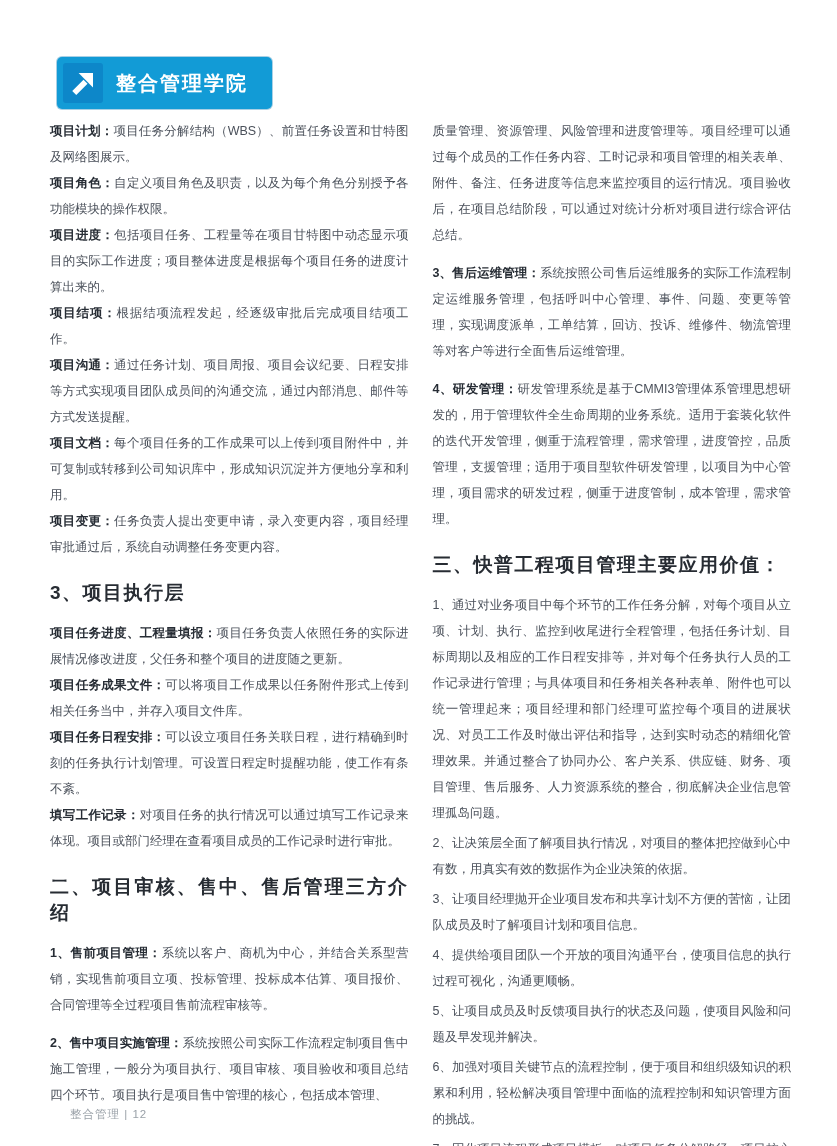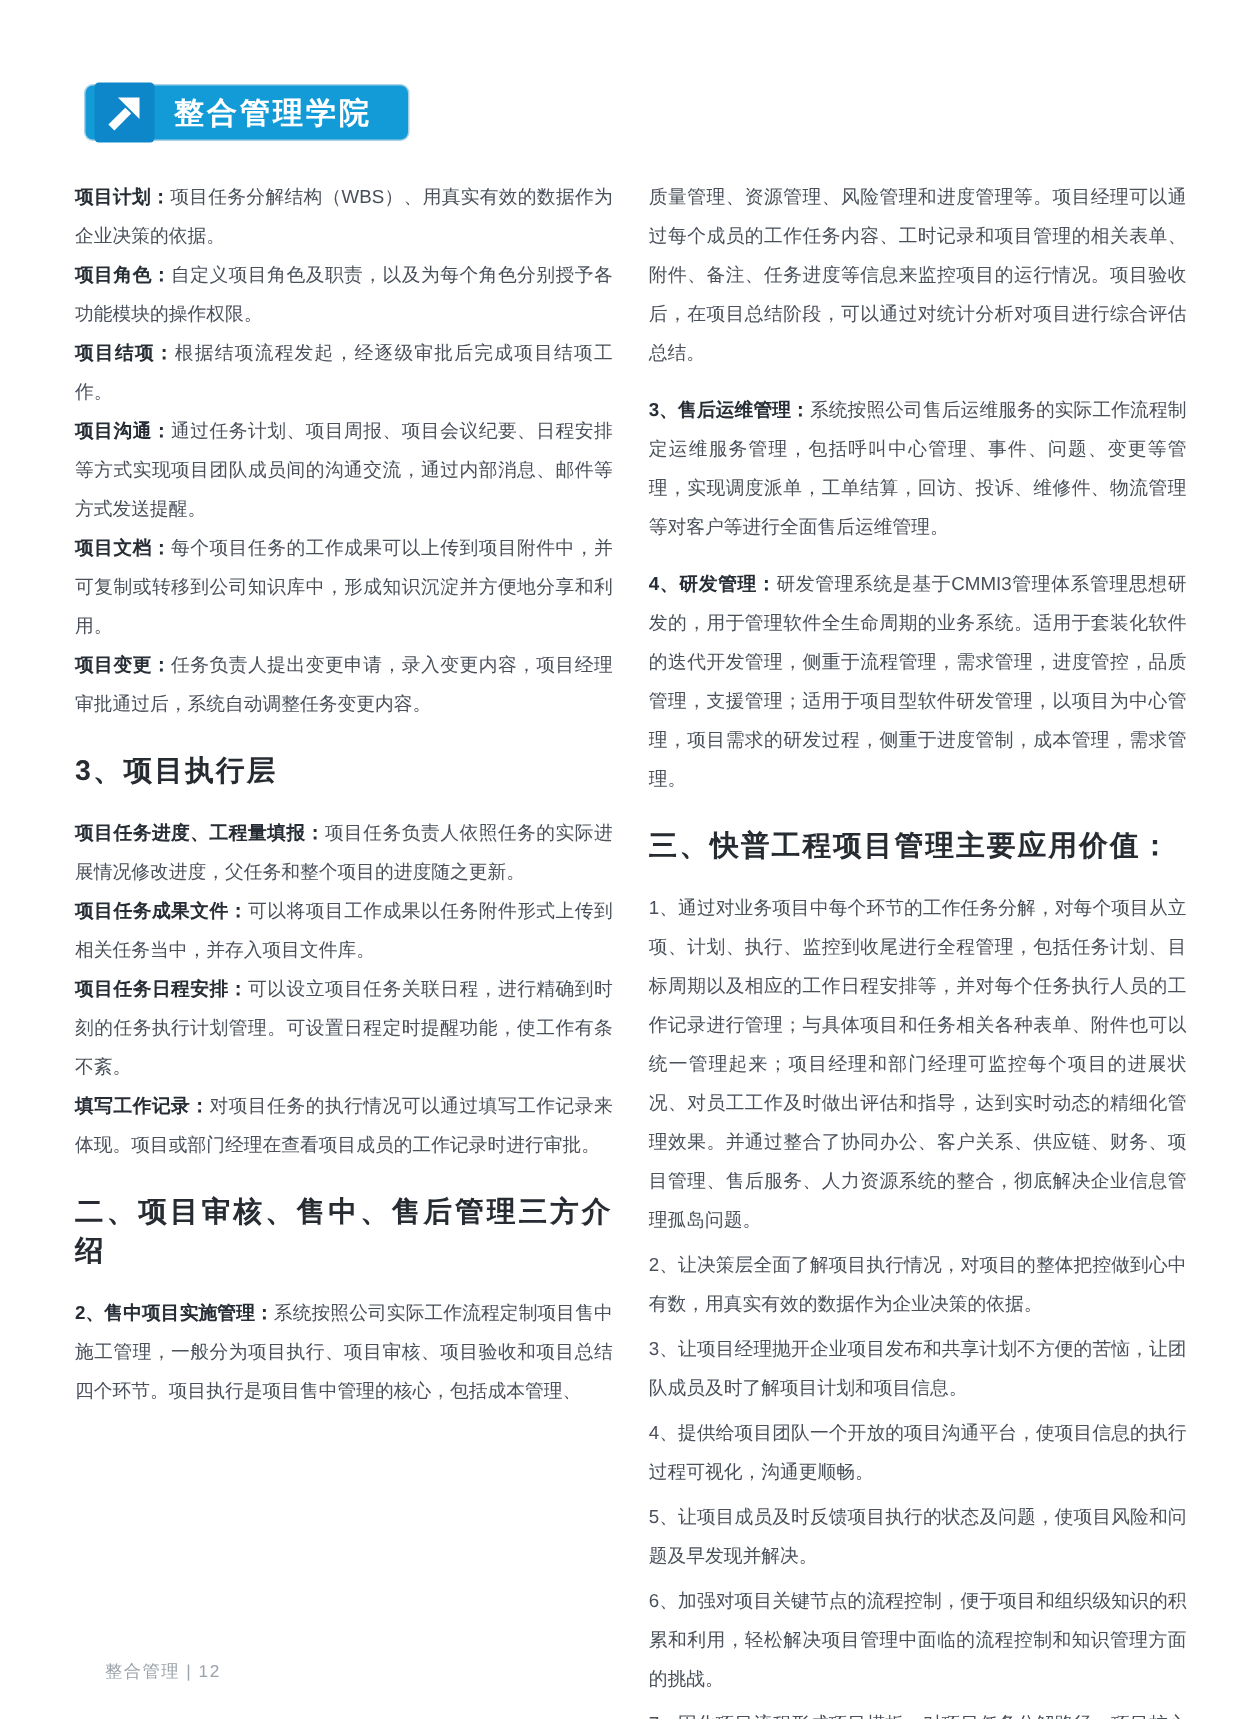--- a/index.html
+++ b/index.html
@@ -1,21 +1,21 @@
 <!DOCTYPE html>
 <html><head>
 <meta charset="utf-8">
 <style>
   html,body{margin:0;padding:0;background:#ffffff;}
   .page{
     position:relative;width:837px;height:1146px;background:#ffffff;overflow:hidden;
     font-family:"Liberation Sans","DejaVu Sans",sans-serif;
   }
   .banner{
-    position:absolute;left:57px;top:57px;height:36px;box-sizing:border-box;
+    position:absolute;left:57px;top:57px;height:52px;box-sizing:border-box;
     display:inline-flex;align-items:center;gap:13px;
     background:#129BD6;border-radius:5px;padding:6px 24px 6px 6px;
     box-shadow:0 0 0 1px rgba(10,120,180,.35);
   }
   .logo-sq{
     width:40px;height:40px;background:#0D87C9;border-radius:3px;
     display:flex;align-items:center;justify-content:center;flex:0 0 auto;
   }
   .banner-title{color:#ffffff;font-size:20px;font-weight:bold;letter-spacing:2px;white-space:nowrap;}
   .columns{
@@ -50,34 +50,36 @@
         <path d="M10 40 L28 22" stroke="#ffffff" stroke-width="9" fill="none"></path>
         <path d="M17 8 L40 8 L40 31 Z" fill="#ffffff"></path>
       </svg>
     </div>
     <div class="banner-title">整合管理学院</div>
   </div>
 
   <div class="columns">
 
     <div class="col">
-      <p><b class="lead">项目计划：</b><span>项目任务分解结构（WBS）、用真实有效的数据作为企业决策的依据。</span></p>
+      <p><b class="lead">项目计划：</b><span>项目任务分解结构（WBS）、前置任务设置和甘特图及网络图展示。</span></p>
       <p><b class="lead">项目角色：</b><span>自定义项目角色及职责，以及为每个角色分别授予各功能模块的操作权限。</span></p>
+      <p><b class="lead">项目进度：</b><span>包括项目任务、工程量等在项目甘特图中动态显示项目的实际工作进度；项目整体进度是根据每个项目任务的进度计算出来的。</span></p>
       <p><b class="lead">项目结项：</b><span>根据结项流程发起，经逐级审批后完成项目结项工作。</span></p>
       <p><b class="lead">项目沟通：</b><span>通过任务计划、项目周报、项目会议纪要、日程安排等方式实现项目团队成员间的沟通交流，通过内部消息、邮件等方式发送提醒。</span></p>
       <p><b class="lead">项目文档：</b><span>每个项目任务的工作成果可以上传到项目附件中，并可复制或转移到公司知识库中，形成知识沉淀并方便地分享和利用。</span></p>
       <p><b class="lead">项目变更：</b><span>任务负责人提出变更申请，录入变更内容，项目经理审批通过后，系统自动调整任务变更内容。</span></p>
 
       <h2 class="sec">3、项目执行层</h2>
       <p><b class="lead">项目任务进度、工程量填报：</b><span>项目任务负责人依照任务的实际进展情况修改进度，父任务和整个项目的进度随之更新。</span></p>
       <p><b class="lead">项目任务成果文件：</b><span>可以将项目工作成果以任务附件形式上传到相关任务当中，并存入项目文件库。</span></p>
       <p><b class="lead">项目任务日程安排：</b><span>可以设立项目任务关联日程，进行精确到时刻的任务执行计划管理。可设置日程定时提醒功能，使工作有条不紊。</span></p>
       <p><b class="lead">填写工作记录：</b><span>对项目任务的执行情况可以通过填写工作记录来体现。项目或部门经理在查看项目成员的工作记录时进行审批。</span></p>
 
       <h2 class="sec">二、项目审核、售中、售后管理三方介绍</h2>
+      <p class="para"><b class="lead">1、售前项目管理：</b><span>系统以客户、商机为中心，并结合关系型营销，实现售前项目立项、投标管理、投标成本估算、项目报价、合同管理等全过程项目售前流程审核等。</span></p>
       <p class="para"><b class="lead">2、售中项目实施管理：</b><span>系统按照公司实际工作流程定制项目售中施工管理，一般分为项目执行、项目审核、项目验收和项目总结四个环节。项目执行是项目售中管理的核心，包括成本管理、</span></p>
     </div>
 
     <div class="col">
       <p class="para">质量管理、资源管理、风险管理和进度管理等。项目经理可以通过每个成员的工作任务内容、工时记录和项目管理的相关表单、附件、备注、任务进度等信息来监控项目的运行情况。项目验收后，在项目总结阶段，可以通过对统计分析对项目进行综合评估总结。</p>
       <p class="para"><b class="lead">3、售后运维管理：</b><span>系统按照公司售后运维服务的实际工作流程制定运维服务管理，包括呼叫中心管理、事件、问题、变更等管理，实现调度派单，工单结算，回访、投诉、维修件、物流管理等对客户等进行全面售后运维管理。</span></p>
       <p class="para"><b class="lead">4、研发管理：</b><span>研发管理系统是基于CMMI3管理体系管理思想研发的，用于管理软件全生命周期的业务系统。适用于套装化软件的迭代开发管理，侧重于流程管理，需求管理，进度管控，品质管理，支援管理；适用于项目型软件研发管理，以项目为中心管理，项目需求的研发过程，侧重于进度管制，成本管理，需求管理。</span></p>
 
       <h2 class="sec">三、快普工程项目管理主要应用价值：</h2>
       <p class="point">1、通过对业务项目中每个环节的工作任务分解，对每个项目从立项、计划、执行、监控到收尾进行全程管理，包括任务计划、目标周期以及相应的工作日程安排等，并对每个任务执行人员的工作记录进行管理；与具体项目和任务相关各种表单、附件也可以统一管理起来；项目经理和部门经理可监控每个项目的进展状况、对员工工作及时做出评估和指导，达到实时动态的精细化管理效果。并通过整合了协同办公、客户关系、供应链、财务、项目管理、售后服务、人力资源系统的整合，彻底解决企业信息管理孤岛问题。</p>

